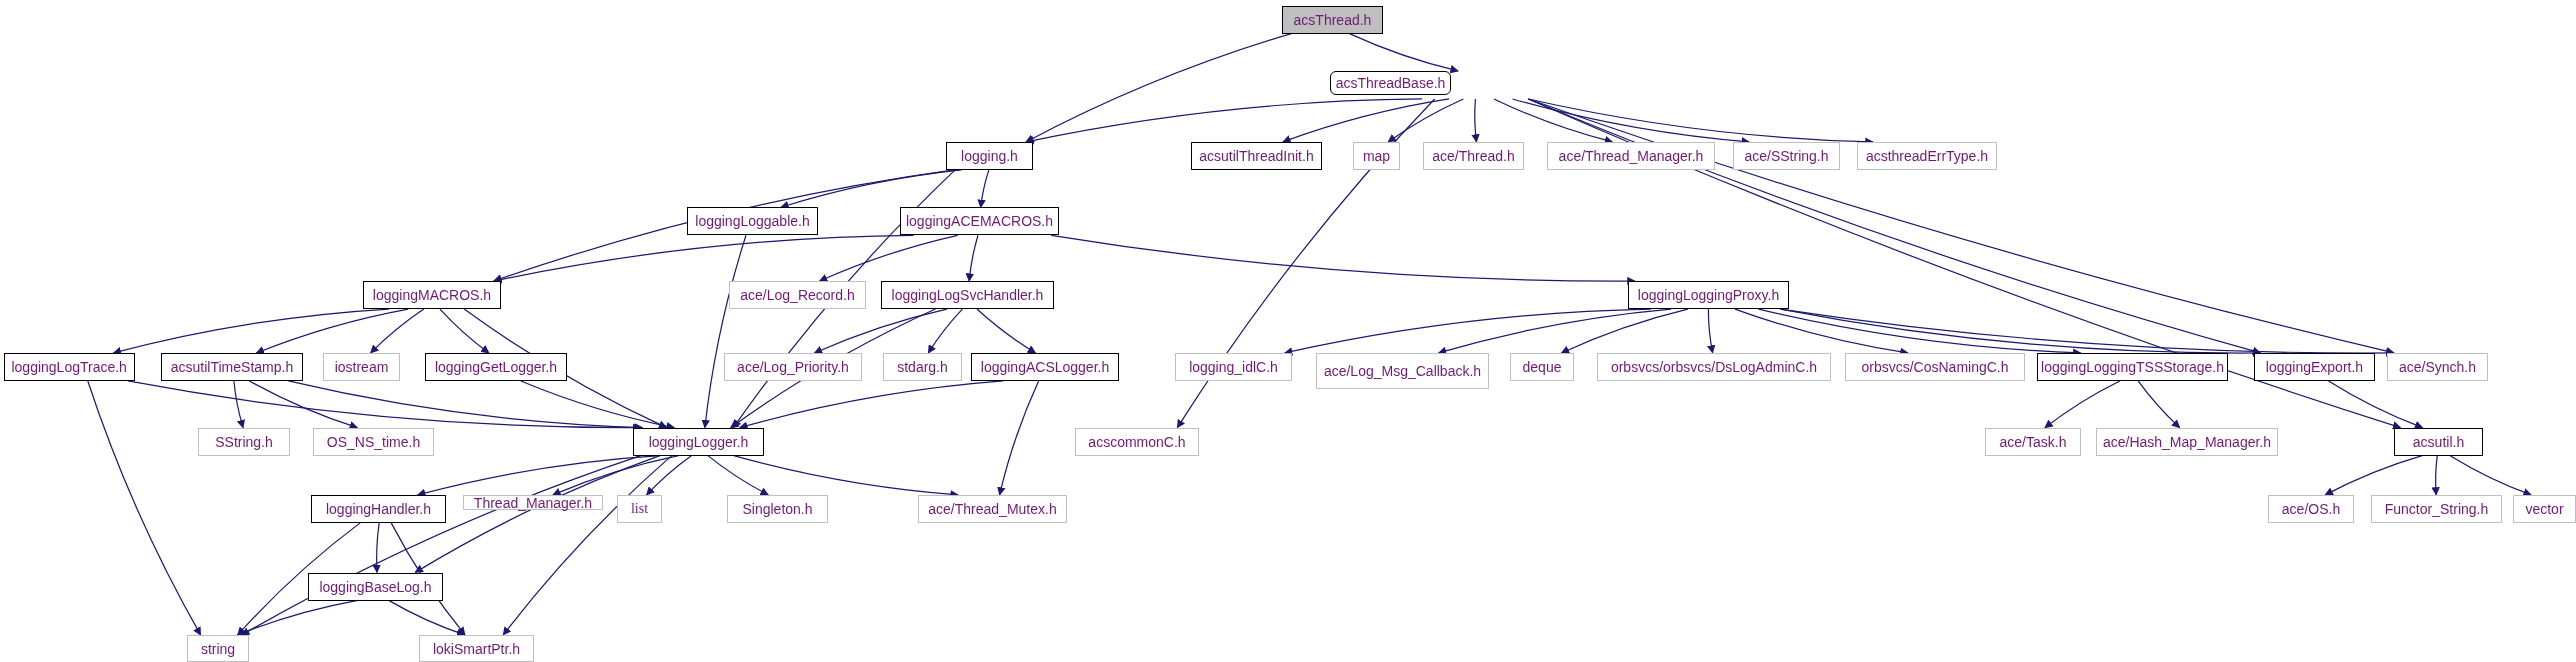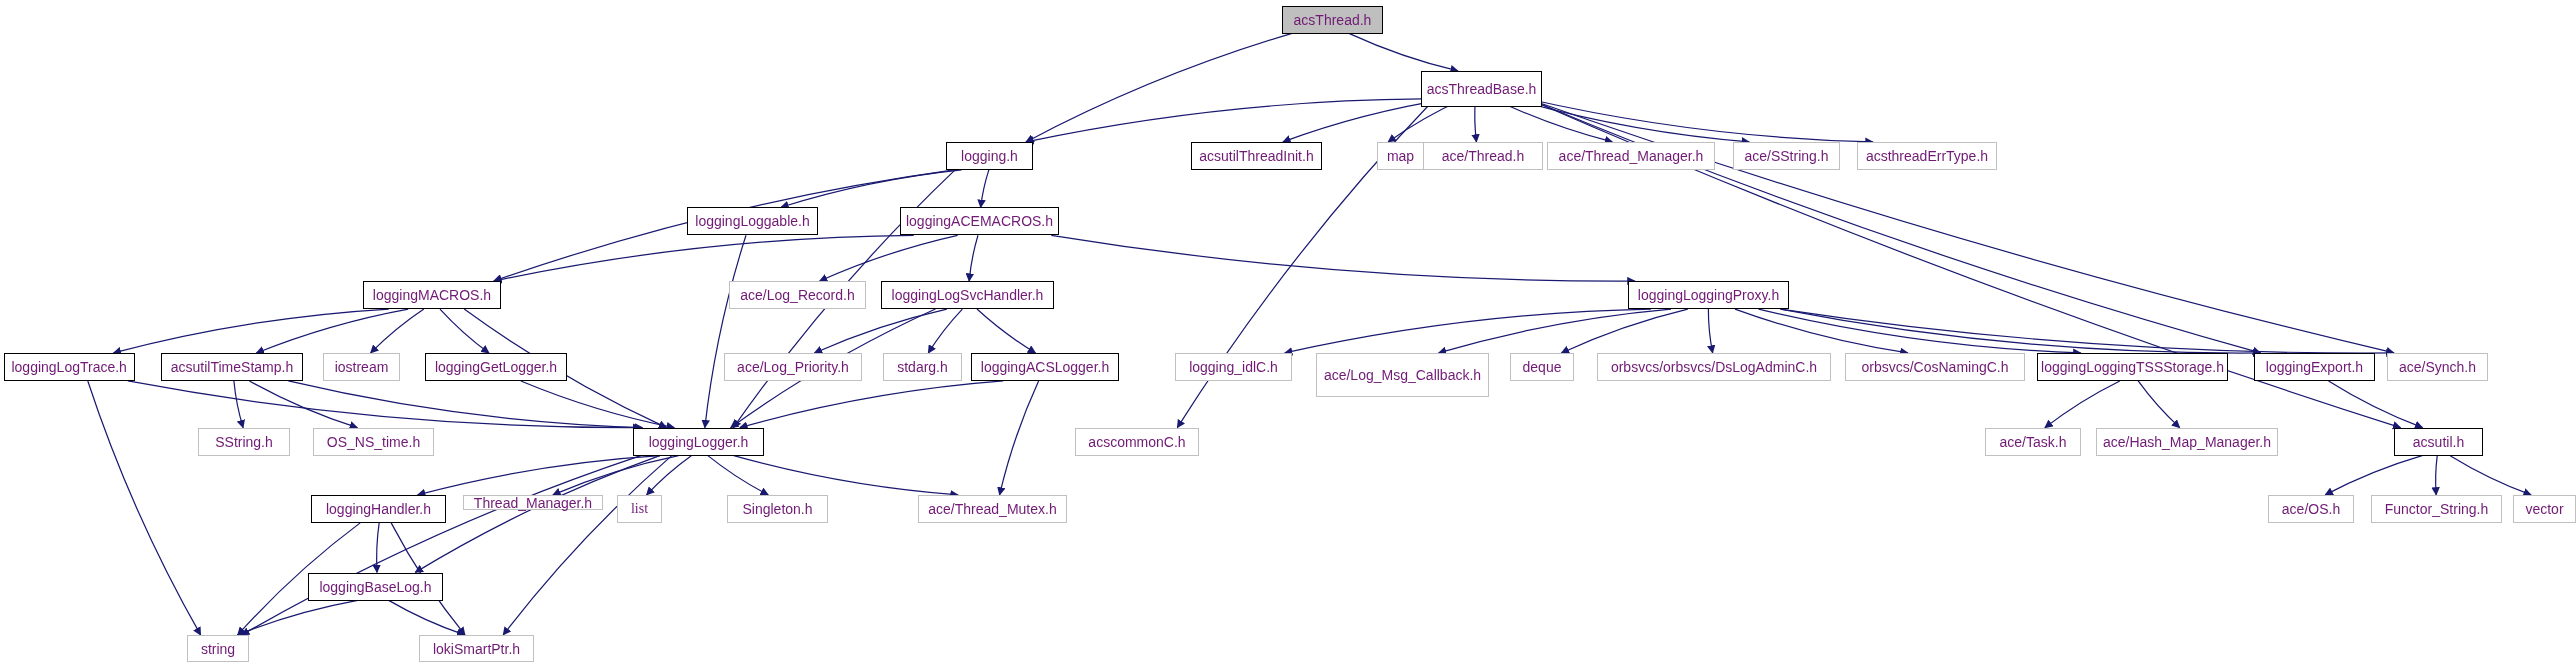--- a/index.html
+++ b/index.html
@@ -89,33 +89,33 @@
         <path d="M 384.8 560 Q 313.25 613.445 253.7 680" fill="none" stroke="#191970" stroke-width="1.3" marker-end="url(#arrow)"></path>
         <path d="M 417.98 560 Q 451.5 623.952 497.02 680" fill="none" stroke="#191970" stroke-width="1.3" marker-end="url(#arrow)"></path>
         <path d="M 382.16 643 Q 315.9 655.059 253.34 680" fill="none" stroke="#191970" stroke-width="1.3" marker-end="url(#arrow)"></path>
         <path d="M 415.34 643 Q 454.15 665.566 496.66 680" fill="none" stroke="#191970" stroke-width="1.3" marker-end="url(#arrow)"></path>
       </g>
   </svg>
   <div id="node-layer">
       <div class="node root" style="left: 1282px; top: 5.6px; width: 101px; height: 28px;">
         <span>acsThread.h</span>
       </div>
-      <div class="node strong" style="left: 1421px; top: 71px; width: 121px; height: 36px;">
+      <div class="node strong" style="left: 1330px; top: 71px; width: 121px; height: 24px; border-radius: 6px;">
         <span>acsThreadBase.h</span>
       </div>
       <div class="node strong" style="left: 946px; top: 142px; width: 87px; height: 28px;">
         <span>logging.h</span>
       </div>
       <div class="node strong" style="left: 1191px; top: 142px; width: 131px; height: 28px;">
         <span>acsutilThreadInit.h</span>
       </div>
-      <div class="node" style="left: 1353px; top: 142px; width: 47px; height: 28px; margin-left: 24px;">
+      <div class="node" style="left: 1353px; top: 142px; width: 47px; height: 28px;">
         <span>map</span>
       </div>
-      <div class="node" style="left: 1423px; top: 142px; width: 120px; height: 28px;">
+      <div class="node" style="left: 1423px; top: 142px; width: 101px; height: 28px;">
         <span>ace/Thread.h</span>
       </div>
       <div class="node" style="left: 1547px; top: 142px; width: 168px; height: 28px; justify-content: center;">
         <span>ace/Thread_Manager.h</span>
       </div>
       <div class="node" style="left: 1733px; top: 142px; width: 107px; height: 28px;">
         <span>ace/SString.h</span>
       </div>
       <div class="node" style="left: 1857px; top: 142px; width: 140px; height: 28px;">
         <span>acsthreadErrType.h</span>
@@ -155,21 +155,21 @@
       </div>
       <div class="node" style="left: 883px; top: 353px; width: 79px; height: 28px;">
         <span>stdarg.h</span>
       </div>
       <div class="node strong" style="left: 971px; top: 353px; width: 148px; height: 28px;">
         <span>loggingACSLogger.h</span>
       </div>
       <div class="node" style="left: 1175px; top: 353px; width: 117px; height: 28px;">
         <span>logging_idlC.h</span>
       </div>
-      <div class="node" style="left: 1316px; top: 353px; width: 173px; height: 44px;">
+      <div class="node" style="left: 1316px; top: 353px; width: 173px; height: 36px;">
         <span>ace/Log_Msg_Callback.h</span>
       </div>
       <div class="node" style="left: 1510px; top: 353px; width: 64px; height: 28px;">
         <span>deque</span>
       </div>
       <div class="node" style="left: 1597px; top: 353px; width: 234px; height: 28px;">
         <span>orbsvcs/orbsvcs/DsLogAdminC.h</span>
       </div>
       <div class="node" style="left: 1845px; top: 353px; width: 180px; height: 28px;">
         <span>orbsvcs/CosNamingC.h</span>

